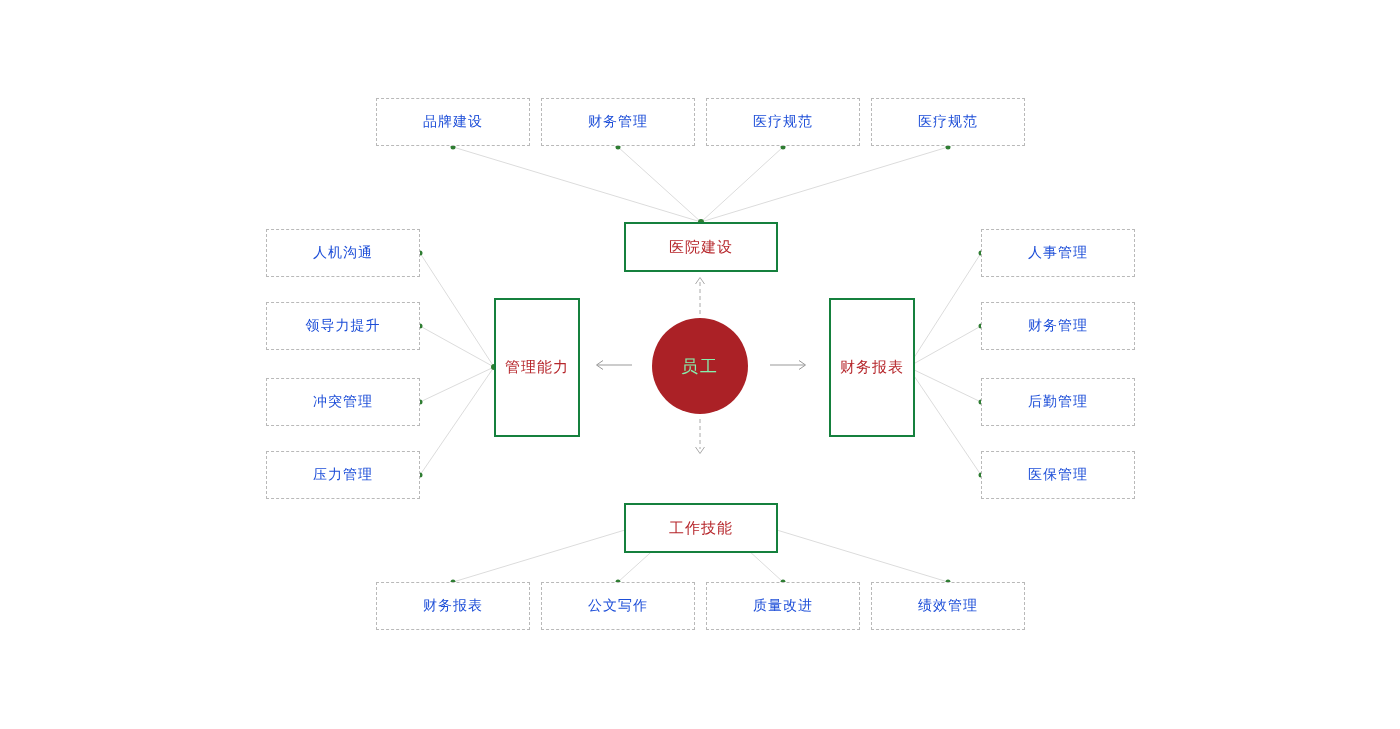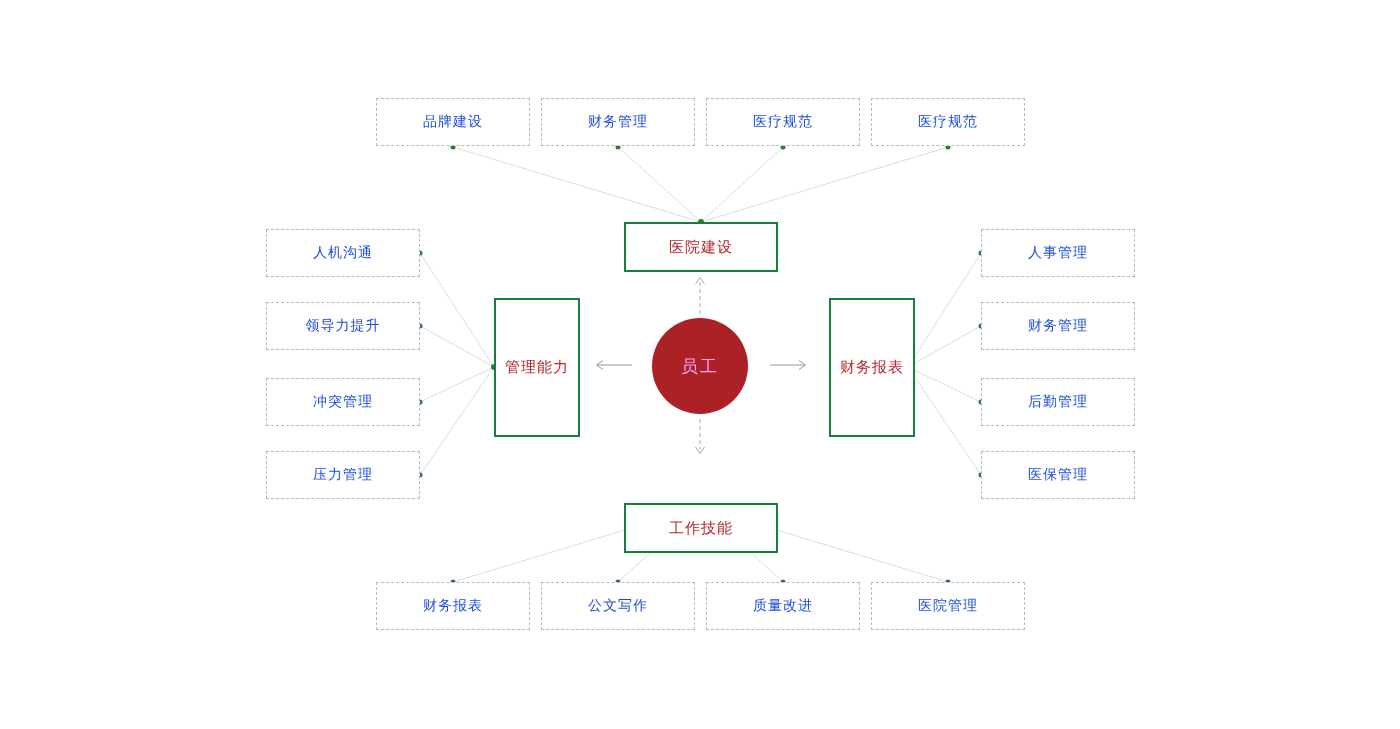--- a/index.html
+++ b/index.html
@@ -40,21 +40,21 @@
     letter-spacing: 1px;
   }
   .category.h { width: 154px; height: 50px; }
   .category.v { width: 86px; height: 139px; }
   .hub-circle {
     position: absolute;
     left: 652px; top: 318px;
     width: 96px; height: 96px;
     border-radius: 50%;
     background: #ab2126;
-    color: #f0abfc;
+    color: #86efac;
     font-size: 17px;
     letter-spacing: 2px;
     display: flex;
     align-items: center;
     justify-content: center;
   }
   
   .t1 { left: 376px; top: 98px; }
   .t2 { left: 541px; top: 98px; }
   .t3 { left: 706px; top: 98px; }
@@ -177,15 +177,15 @@
   <div class="node leaf l4">压力管理</div>
 
   <div class="node leaf r1">人事管理</div>
   <div class="node leaf r2">财务管理</div>
   <div class="node leaf r3">后勤管理</div>
   <div class="node leaf r4">医保管理</div>
 
   <div class="node leaf b1">财务报表</div>
   <div class="node leaf b2">公文写作</div>
   <div class="node leaf b3">质量改进</div>
-  <div class="node leaf b4">医院管理</div>
+  <div class="node leaf b4">绩效管理</div>
 
 </div>
 
 </body></html>

